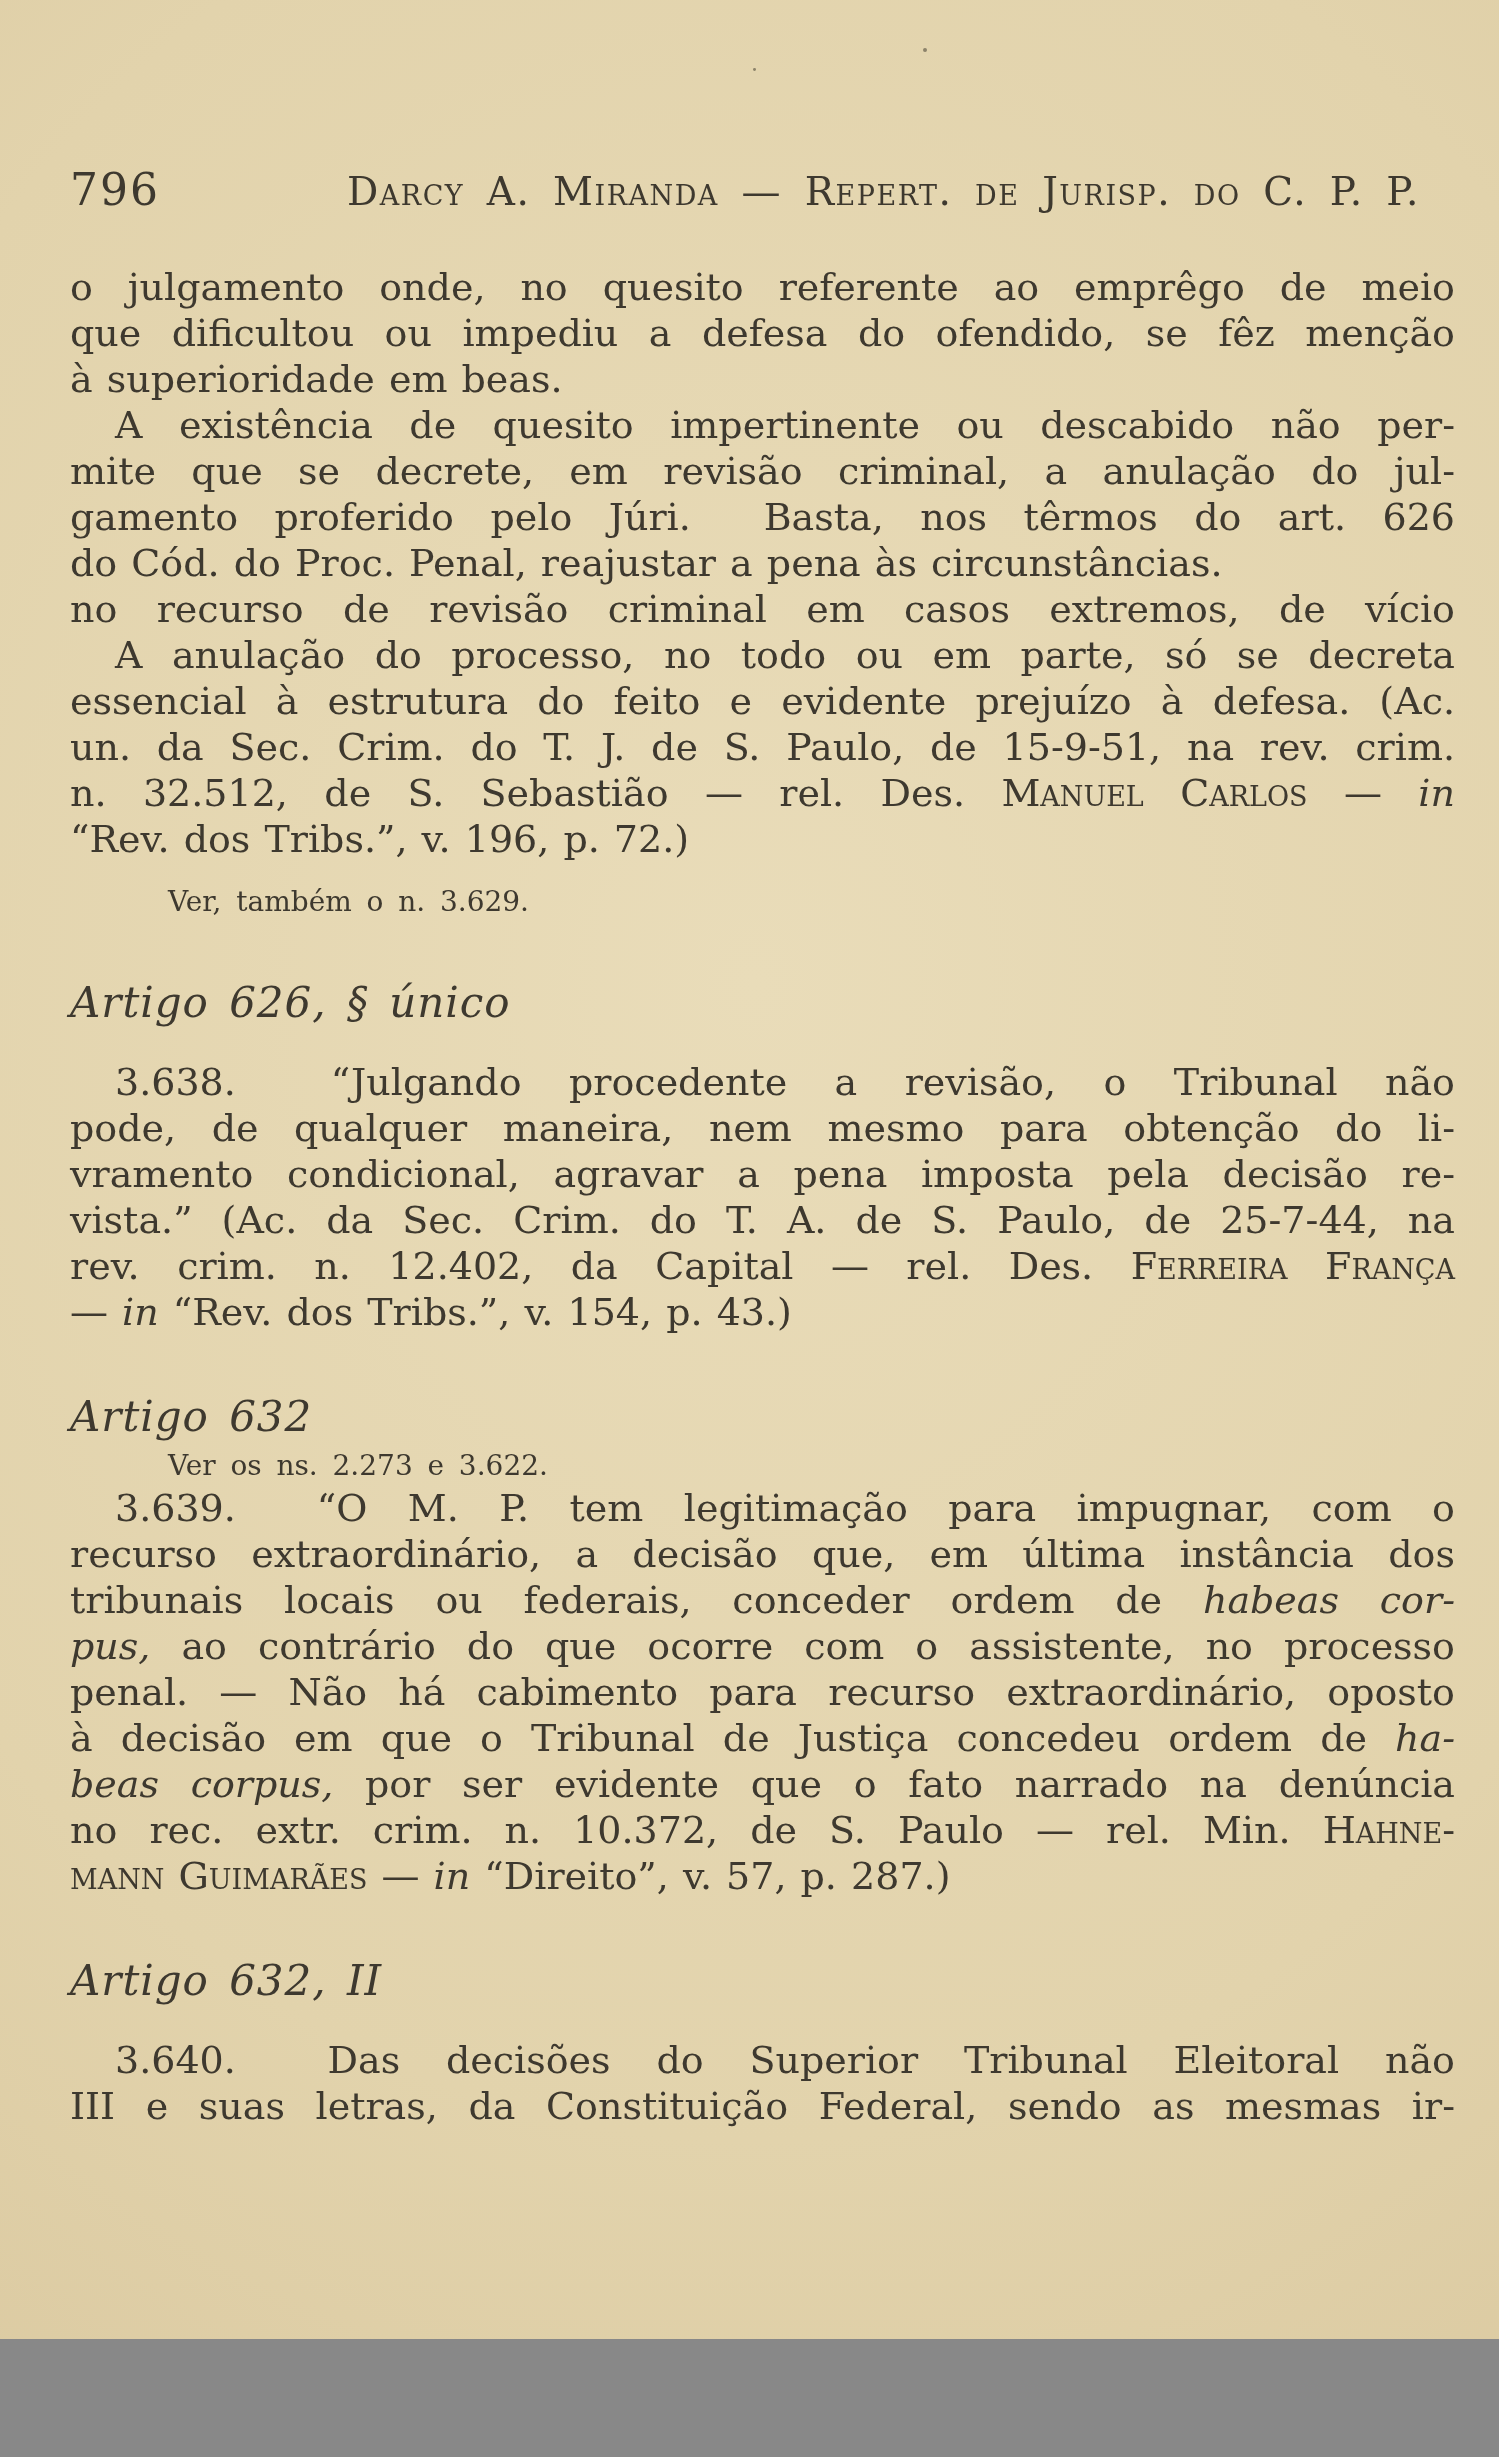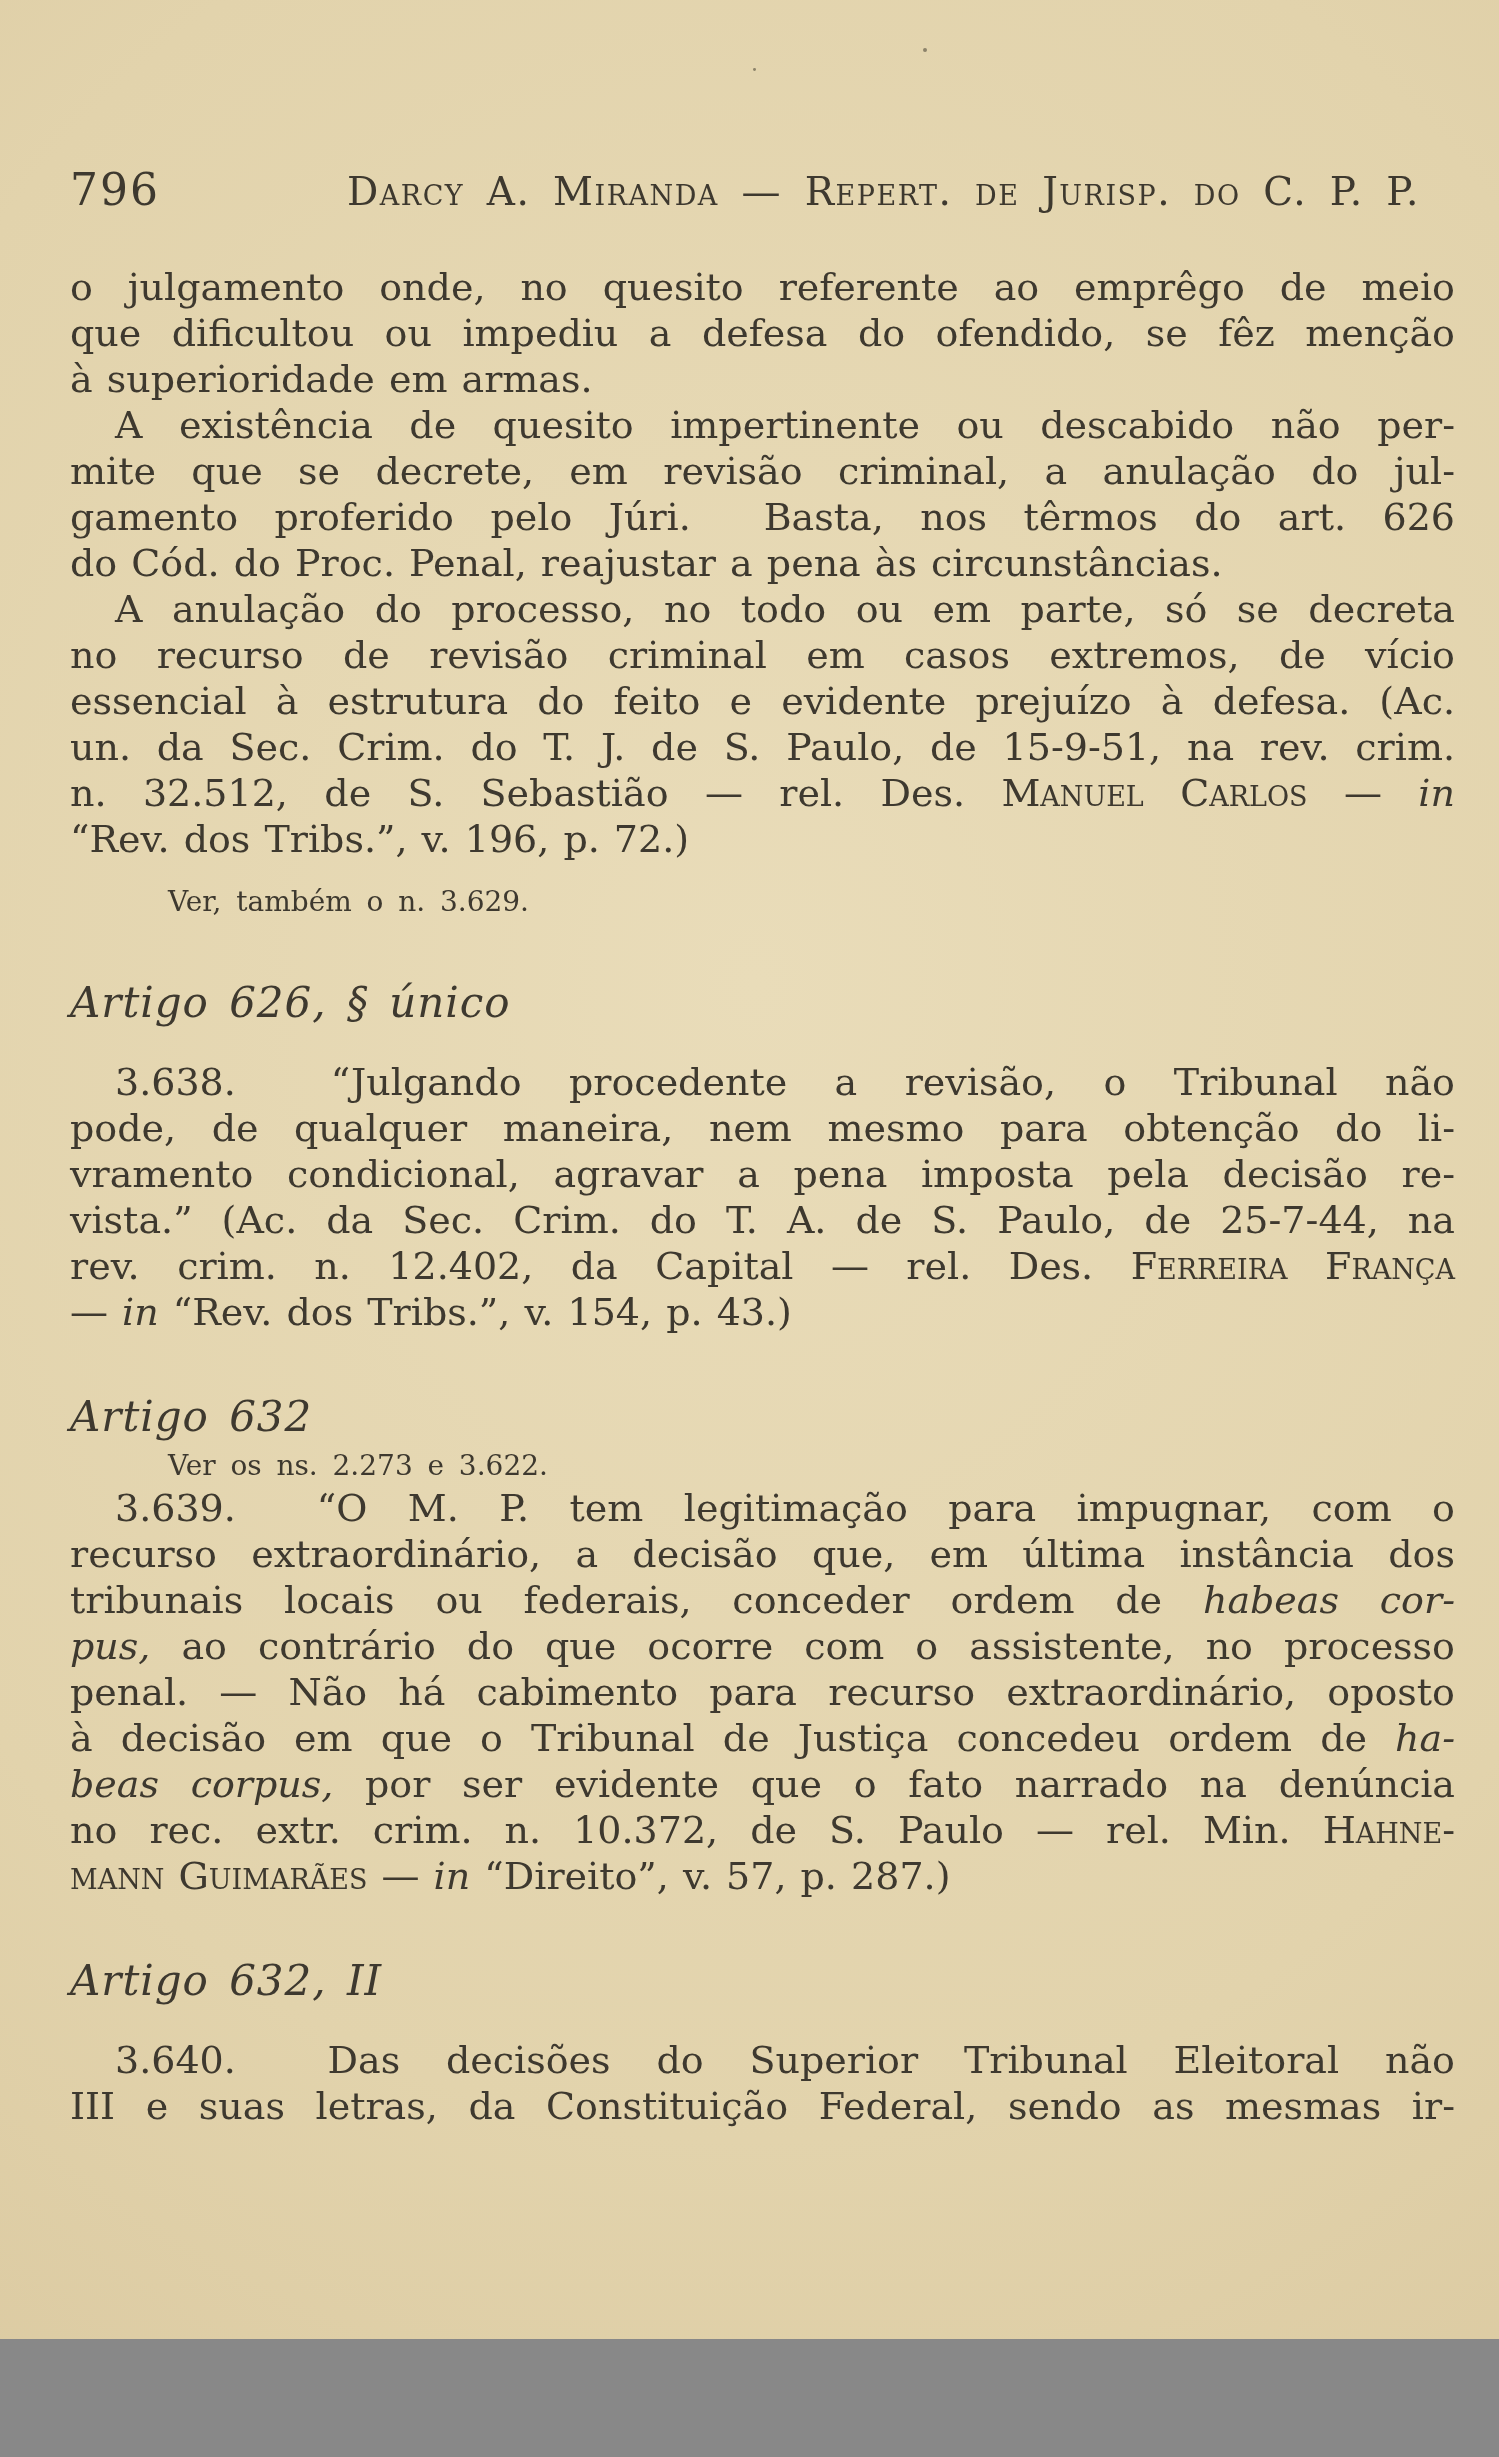--- a/index.html
+++ b/index.html
@@ -96,31 +96,31 @@
   <div class="speck s2"></div>
   <div class="content">
     <div class="header">
       <span class="pageno">796</span>
       <span class="running-title">Darcy A. Miranda — Repert. de Jurisp. do C. P. P.</span>
     </div>
     <div id="page-body">
         <div class="block paragraph">
           <div class="line"><span>o julgamento onde, no quesito referente ao emprêgo de meio</span></div>
           <div class="line"><span>que dificultou ou impediu a defesa do ofendido, se fêz menção</span></div>
-          <div class="line last"><span>à superioridade em armas.</span></div>
+          <div class="line last"><span>à superioridade em beas.</span></div>
         </div>
         <div class="block paragraph">
           <div class="line first"><span>A existência de quesito impertinente ou descabido não per-</span></div>
           <div class="line"><span>mite que se decrete, em revisão criminal, a anulação do jul-</span></div>
           <div class="line"><span>gamento proferido pelo Júri.&nbsp; Basta, nos têrmos do art. 626</span></div>
           <div class="line last"><span>do Cód. do Proc. Penal, reajustar a pena às circunstâncias.</span></div>
         </div>
         <div class="block paragraph">
+          <div class="line"><span>no recurso de revisão criminal em casos extremos, de vício</span></div>
           <div class="line first"><span>A anulação do processo, no todo ou em parte, só se decreta</span></div>
-          <div class="line"><span>no recurso de revisão criminal em casos extremos, de vício</span></div>
           <div class="line"><span>essencial à estrutura do feito e evidente prejuízo à defesa. (Ac.</span></div>
           <div class="line"><span>un. da Sec. Crim. do T. J. de S. Paulo, de 15-9-51, na rev. crim.</span></div>
           <div class="line"><span>n. 32.512, de S. Sebastião — rel. Des. </span><span class="smallcaps">Manuel Carlos</span><span> — </span><span class="italic">in</span></div>
           <div class="line last"><span>“Rev. dos Tribs.”, v. 196, p. 72.)</span></div>
         </div>
         <div class="block note">Ver, também o n. 3.629.</div>
         <div class="block heading">Artigo 626, § único</div>
         <div class="block paragraph">
           <div class="line first"><span>3.638.&nbsp; “Julgando procedente a revisão, o Tribunal não</span></div>
           <div class="line"><span>pode, de qualquer maneira, nem mesmo para obtenção do li-</span></div>

